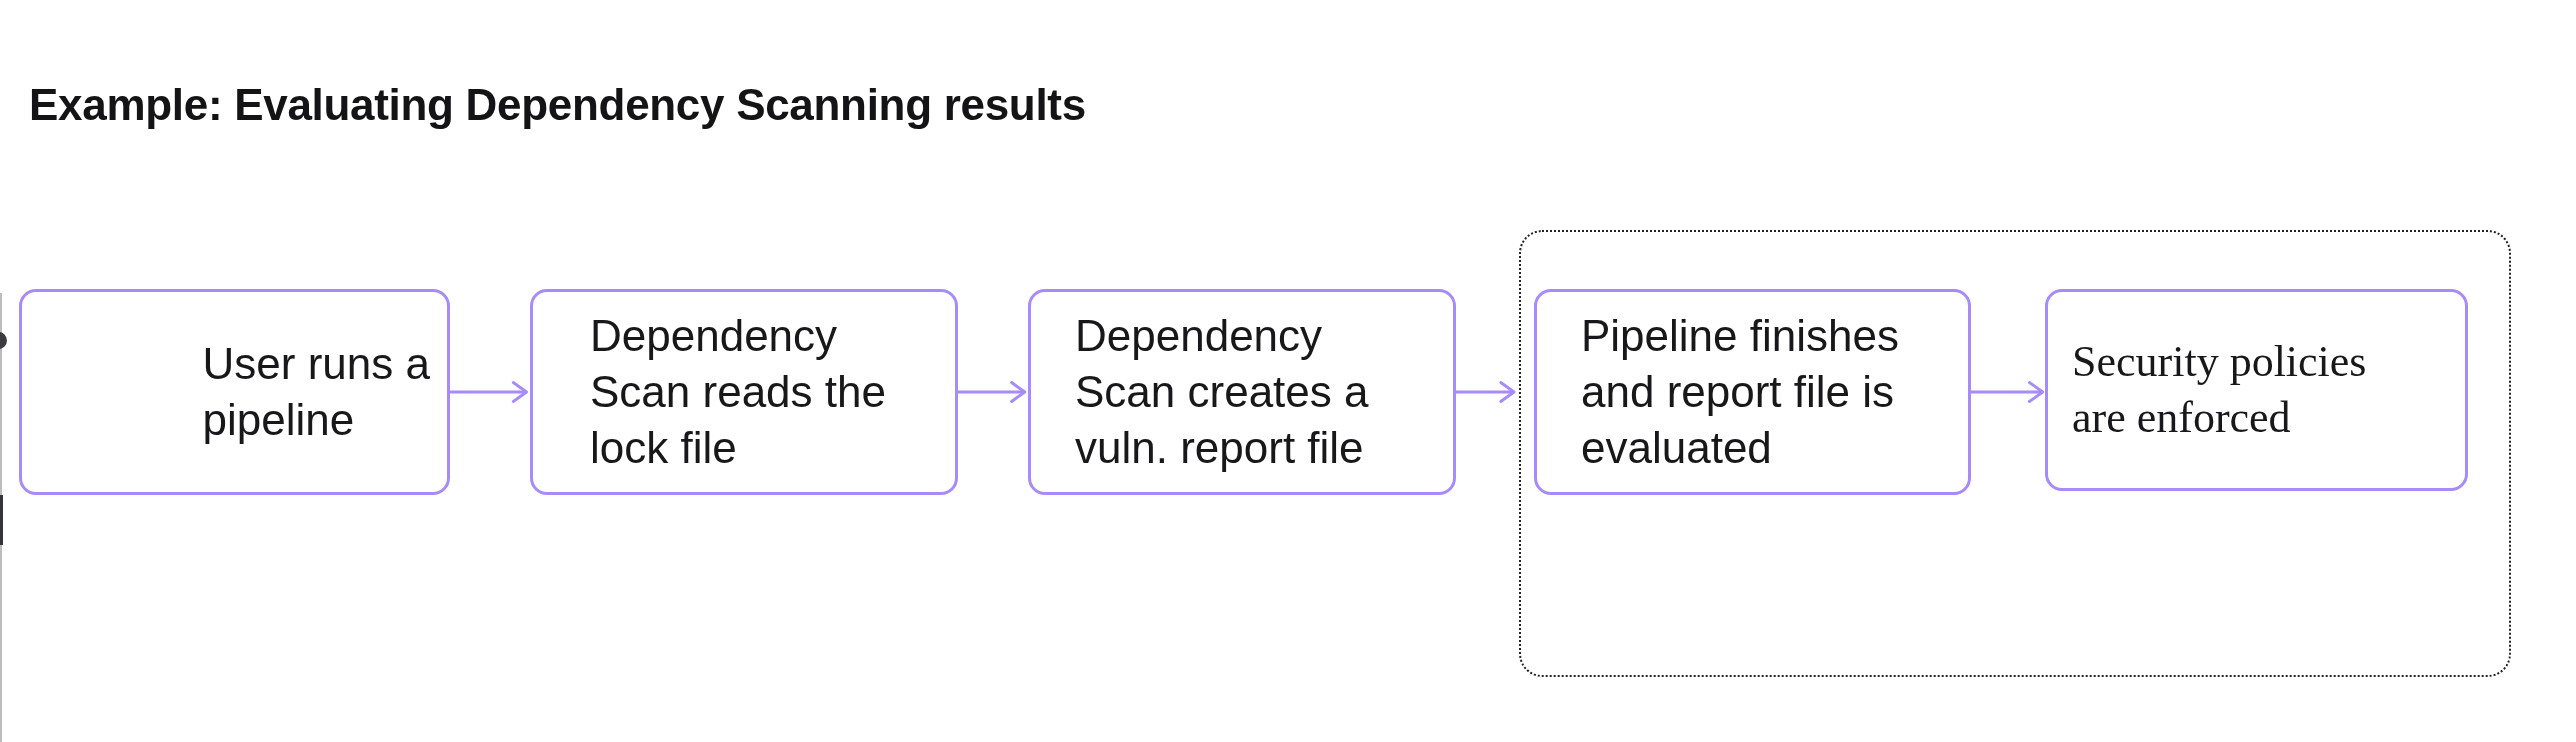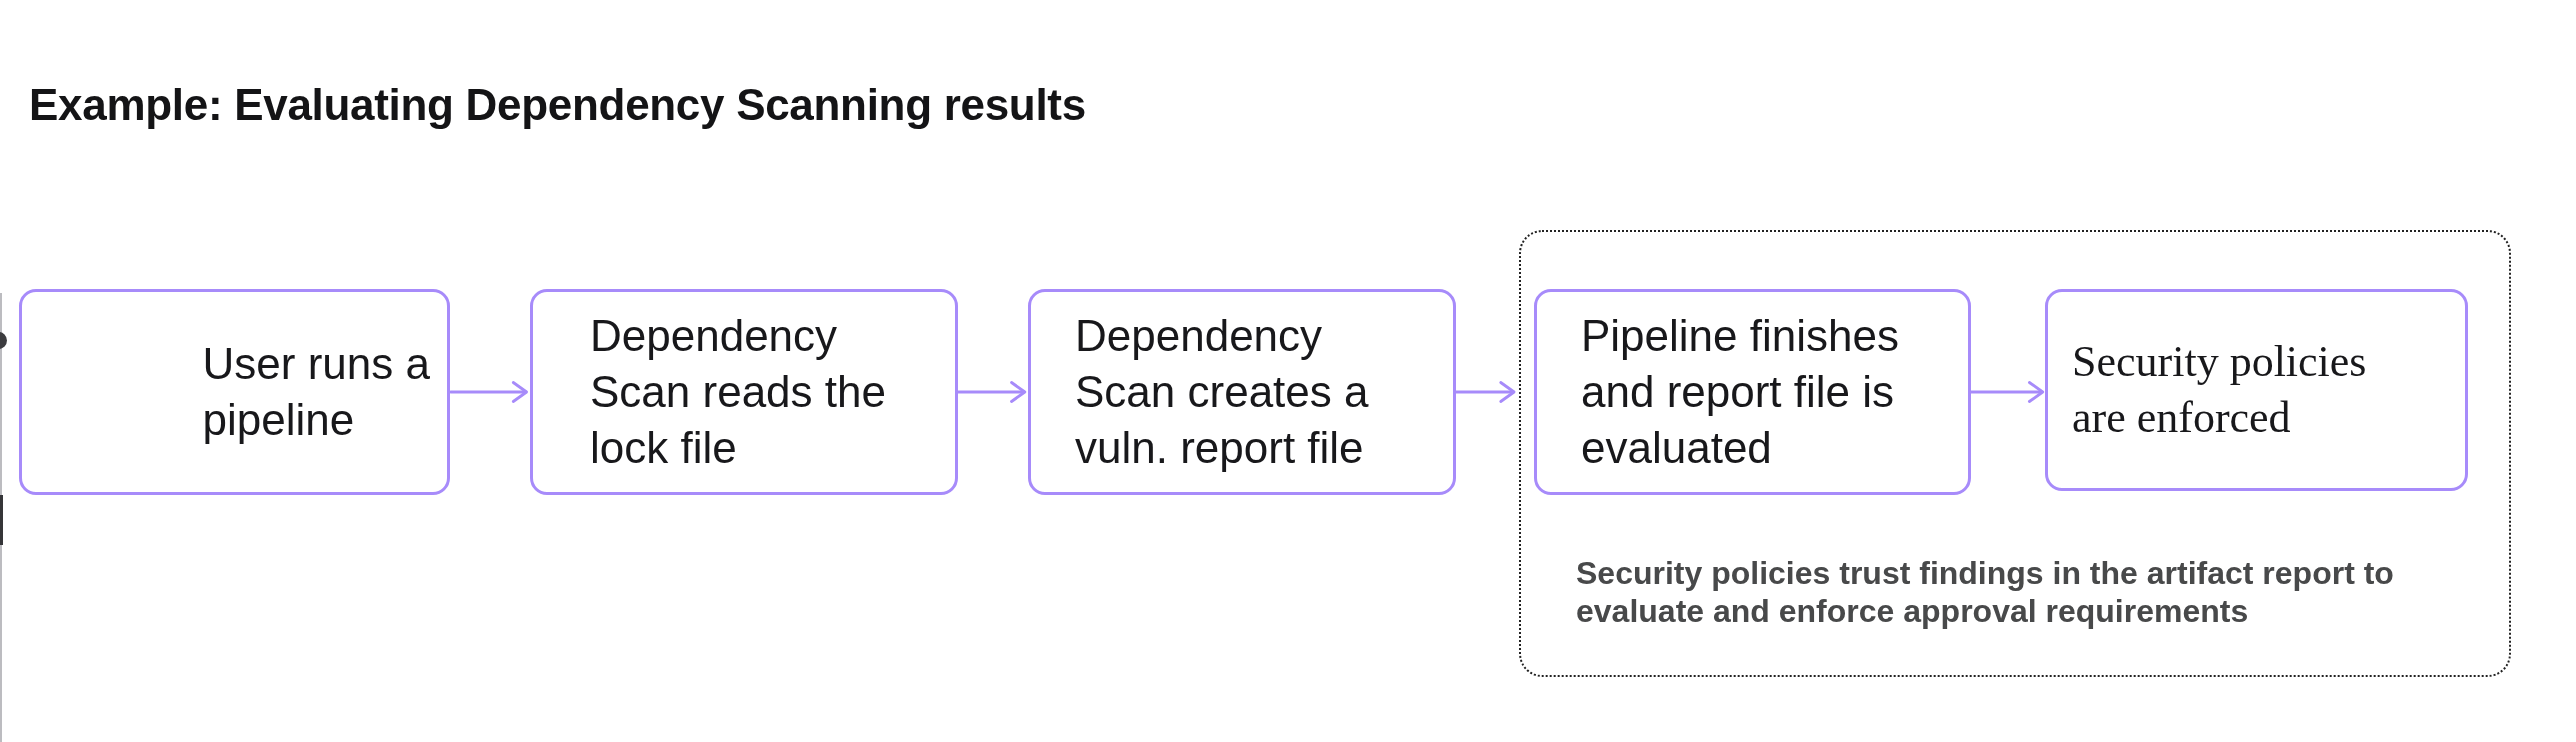--- a/index.html
+++ b/index.html
@@ -146,21 +146,19 @@
       <polyline points="47,10 61,20 47,30" fill="none" stroke="#a78bfa" stroke-width="3" stroke-linecap="round" stroke-linejoin="round"></polyline>
     </svg>
   </div>
   <div class="connector conn-4">
     <svg viewBox="0 0 78 40" xmlns="http://www.w3.org/2000/svg">
       <line x1="0" y1="20" x2="74" y2="20" stroke="#a78bfa" stroke-width="3" stroke-linecap="round"></line>
       <polyline points="61,10 75,20 61,30" fill="none" stroke="#a78bfa" stroke-width="3" stroke-linecap="round" stroke-linejoin="round"></polyline>
     </svg>
   </div>
 
-  <div class="policy-caption">Security policies trust findings in the artifact report to
-evaluate and enforce approval requirements</div>
 
   <div class="edge-line-light"></div>
   <div class="edge-line-dark"></div>
   <div class="edge-circle"></div>
 
 </div>
 
 
 </body></html>

